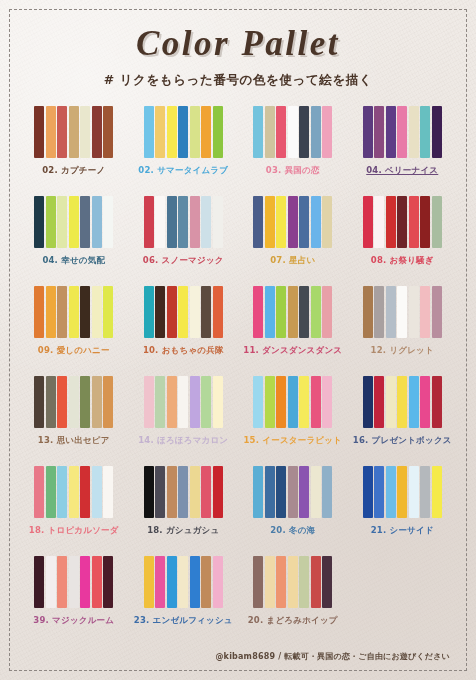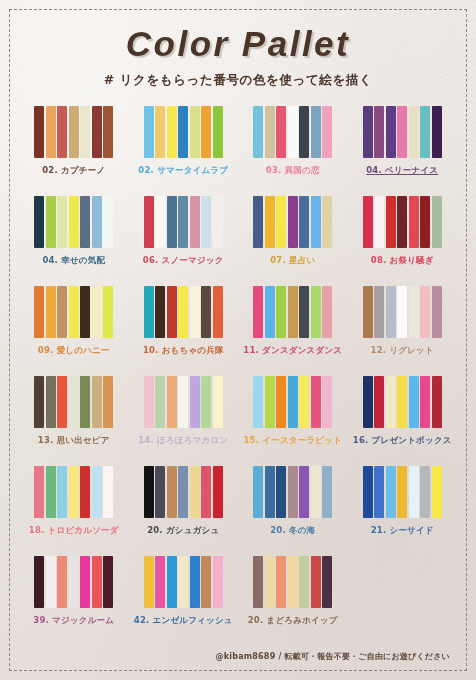--- a/index.html
+++ b/index.html
@@ -40,21 +40,21 @@
     position: absolute;
     inset: 0;
   }
 
   
   .header {
     padding-top: 26px;
     text-align: center;
   }
   .title {
-    font-family: Liberation Sans, sans-serif;
+    font-family: Liberation Serif, serif;
     font-size: 35px;
     font-weight: bold;
     font-style: italic;
     letter-spacing: 2.5px;
     color: #4a3528;
     text-shadow: 2px 2px 0 rgba(74,53,40,0.22);
     line-height: 1.05;
     text-align: center;
   }
   .subtitle {
@@ -334,21 +334,21 @@
         <div class="palette">
           <div class="swatches">
             <div class="swatch" style="background: rgb(18, 18, 18);"></div>
             <div class="swatch" style="background: rgb(76, 74, 86);"></div>
             <div class="swatch" style="background: rgb(192, 138, 94);"></div>
             <div class="swatch" style="background: rgb(123, 144, 173);"></div>
             <div class="swatch" style="background: rgb(236, 216, 146);"></div>
             <div class="swatch" style="background: rgb(224, 84, 106);"></div>
             <div class="swatch" style="background: rgb(200, 36, 44);"></div>
           </div>
-          <div class="palette-label" style="color: rgb(74, 74, 82);">20. ガシュガシュ</div>
+          <div class="palette-label" style="color: rgb(74, 74, 82);">18. ガシュガシュ</div>
         </div>
         <div class="palette">
           <div class="swatches">
             <div class="swatch" style="background: rgb(90, 174, 212);"></div>
             <div class="swatch" style="background: rgb(61, 109, 160);"></div>
             <div class="swatch" style="background: rgb(39, 78, 128);"></div>
             <div class="swatch" style="background: rgb(168, 138, 144);"></div>
             <div class="swatch" style="background: rgb(138, 84, 176);"></div>
             <div class="swatch" style="background: rgb(236, 231, 208);"></div>
             <div class="swatch" style="background: rgb(143, 176, 200);"></div>
@@ -382,31 +382,31 @@
         <div class="palette">
           <div class="swatches">
             <div class="swatch" style="background: rgb(240, 192, 60);"></div>
             <div class="swatch" style="background: rgb(232, 84, 158);"></div>
             <div class="swatch" style="background: rgb(47, 154, 216);"></div>
             <div class="swatch" style="background: rgb(242, 232, 200);"></div>
             <div class="swatch" style="background: rgb(47, 126, 208);"></div>
             <div class="swatch" style="background: rgb(192, 138, 90);"></div>
             <div class="swatch" style="background: rgb(242, 176, 204);"></div>
           </div>
-          <div class="palette-label" style="color: rgb(61, 109, 168);">42. エンゼルフィッシュ</div>
+          <div class="palette-label" style="color: rgb(61, 109, 168);">23. エンゼルフィッシュ</div>
         </div>
         <div class="palette">
           <div class="swatches">
             <div class="swatch" style="background: rgb(138, 106, 98);"></div>
             <div class="swatch" style="background: rgb(239, 217, 168);"></div>
             <div class="swatch" style="background: rgb(238, 148, 112);"></div>
             <div class="swatch" style="background: rgb(240, 216, 160);"></div>
             <div class="swatch" style="background: rgb(196, 205, 162);"></div>
             <div class="swatch" style="background: rgb(200, 74, 72);"></div>
             <div class="swatch" style="background: rgb(74, 48, 64);"></div>
           </div>
           <div class="palette-label" style="color: rgb(138, 106, 92);">20. まどろみホイップ</div>
         </div>
       </div>
 
-    <div class="footer">@kibam8689 / 転載可・報告不要・ご自由にお遊びください</div>
+    <div class="footer">@kibam8689 / 転載可・異国の恋・ご自由にお遊びください</div>
   </div>
 </div>
 
 </body></html>

